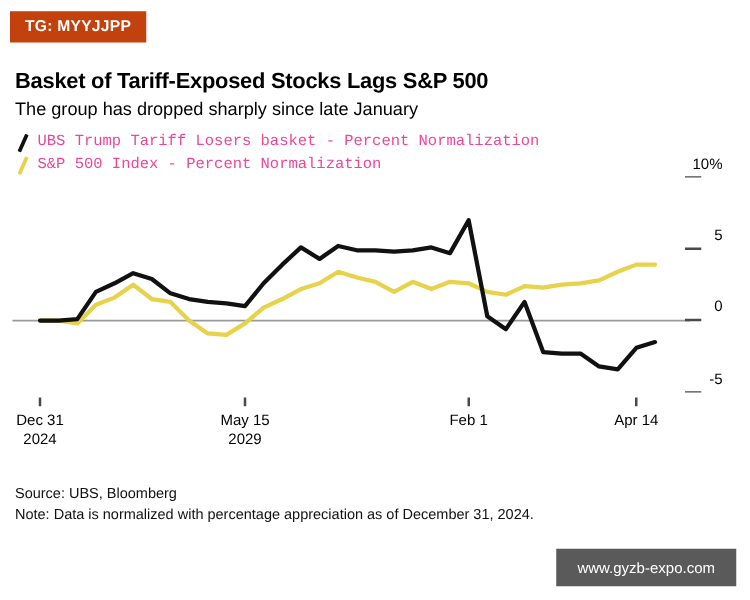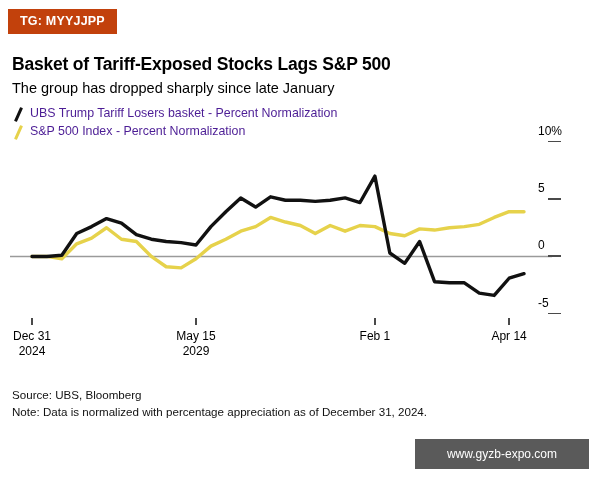--- a/index.html
+++ b/index.html
@@ -86,21 +86,22 @@
     background: currentColor;
     transform: rotate(24deg);
     border-radius: 0.5px;
   }
   .legend-mark.black { color: #111111; }
   .legend-mark.yellow { color: #e6d24b; }
   .legend-label {
     font-size: 12.4px;
     line-height: 1.1;
     white-space: nowrap;
-    color: #4c1d95;
+    color: #ec4899;
+    font-family: Liberation Mono, monospace;
   }
 
   
   #plot {
     position: absolute;
     left: 0px;
     top: 136px;
     width: 600px;
     height: 195px;
   }
@@ -113,21 +114,21 @@
     position: absolute;
     left: 538px;
     top: 136px;
     width: 58px;
     height: 200px;
   }
   .y-tick {
     position: absolute;
     left: 0;
     width: 40px;
-    text-align: left;
+    text-align: right;
     font-size: 12px;
     line-height: 1;
   }
   .y-tick .tick-dash {
     position: absolute;
     left: 10px;
     top: 16px;
     width: 13px;
     height: 1.6px;
     background: #4a4a4a;
@@ -180,21 +181,21 @@
   #footnotes div { white-space: nowrap; }
 
   
   #watermark {
     position: absolute;
     right: 11px;
     bottom: 11px;
     background: #5a5a5a;
     color: #ffffff;
     font-size: 12px;
-    padding: 9px 32px;
+    padding: 9px 17px;
     line-height: 1;
     white-space: nowrap;
   }
 </style>
 </head>
 <body>
 
 <div id="tg-badge">TG: MYYJJPP</div>
 
 <div id="header">

